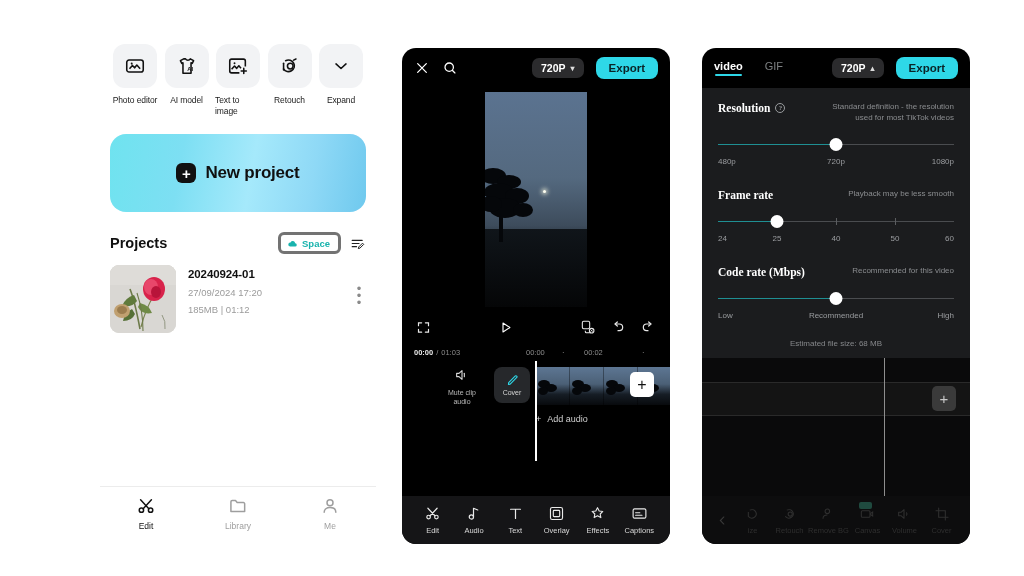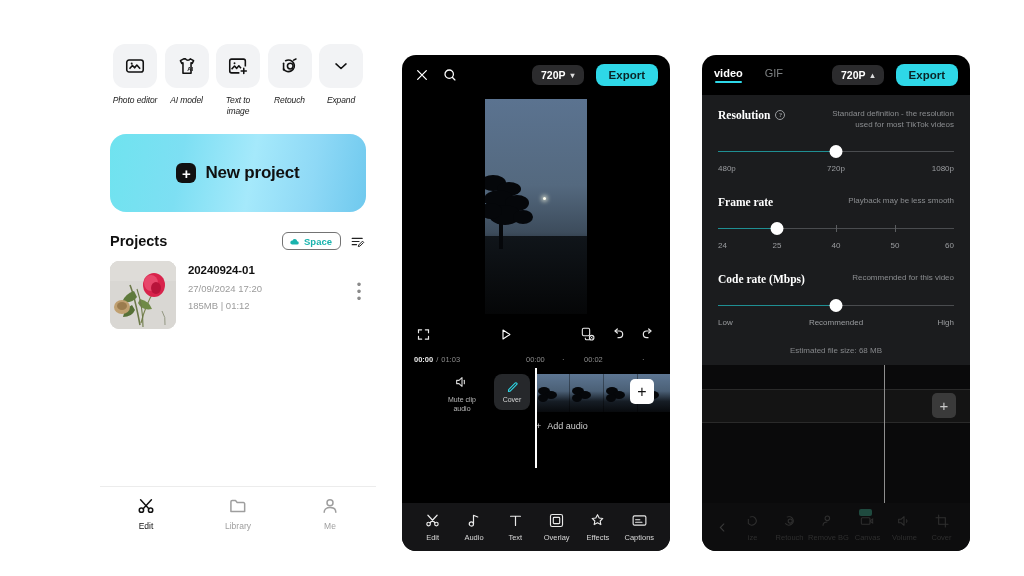--- a/index.html
+++ b/index.html
@@ -18,42 +18,42 @@
     width: 256px; height: 496px;
     background: #ffffff;
   }
   .tools-row { display: flex; justify-content: space-between; padding: 0 2px; }
   .tool { width: 46px; display: flex; flex-direction: column; align-items: center; }
   .tool-box {
     width: 44px; height: 44px; border-radius: 12px;
     background: #f2f3f5; display: flex; align-items: center; justify-content: center;
   }
   .tool-label {
-    margin-top: 7px; font-size: 8.5px; color: #1b1b1b; text-align: center;
-    line-height: 1.25; letter-spacing: -0.1px; font-style: italic;
+    margin-top: 7px; font-size: 8.5px; color: #1b1b1b; text-align: left;
+    line-height: 1.25; letter-spacing: -0.1px;
   }
   .newproj {
     margin-top: 18px; height: 78px; border-radius: 16px;
     background: linear-gradient(100deg,#6fe3ef 0%,#7ddff3 28%,#a5e9fb 55%,#8fd9f6 78%,#6fc9ee 100%);
     display: flex; align-items: center; justify-content: center; gap: 9px;
   }
   .np-plus {
     width: 20px; height: 20px; border-radius: 6px; background: #111;
     display: flex; align-items: center; justify-content: center;
     color: #fff; font-size: 15px; font-weight: 700; line-height: 1;
   }
   .np-text { font-size: 17px; font-weight: 700; color: #101010; letter-spacing: -0.2px; }
 
   .proj-head {
     margin-top: 20px; display: flex; align-items: center; gap: 8px;
   }
   .proj-title { font-size: 14.5px; font-weight: 700; color: #111; flex: 1; }
   .space-badge {
     display: flex; align-items: center; gap: 4px;
-    border: 1px solid #737373; border-radius: 6px;
+    border: 3px solid #737373; border-radius: 6px;
     padding: 2.5px 8px 2.5px 6px; background: #fff;
   }
   .space-badge span { font-size: 9.5px; color: #19b3ad; font-weight: 600; }
   .proj-row { margin-top: 11px; display: flex; align-items: flex-start; gap: 12px; }
   .thumb {
     width: 66px; height: 68px; border-radius: 9px; overflow: hidden;
     background: #d8d6d2; position: relative; flex: none;
   }
   .pr-info { flex: 1; padding-top: 3px; }
   .pr-name { font-size: 11.5px; font-weight: 700; color: #111; letter-spacing: -0.1px; }
@@ -66,21 +66,21 @@
     position: absolute; left: -10px; right: -10px; bottom: 0; height: 54px;
     border-top: 1px solid #ececec; display: flex; align-items: center;
   }
   .hn-item { flex: 1; display: flex; flex-direction: column; align-items: center; gap: 5px; }
   .hn-label { font-size: 8.5px; }
   .hn-item.active .hn-label { color: #111; }
   .hn-item .hn-label { color: #9e9e9e; }
 
   
   .phone {
-    position: absolute; top: 55px; width: 268px; height: 496px;
+    position: absolute; top: 48px; width: 268px; height: 496px;
     background: #000; border-radius: 14px; overflow: hidden;
   }
   .phone-mid { left: 402px; }
   .phone-right { left: 702px; }
 
   .topbar {
     height: 40px; display: flex; align-items: center; padding: 0 12px; gap: 12px;
     position: relative; z-index: 6;
   }
   .res-chip {

